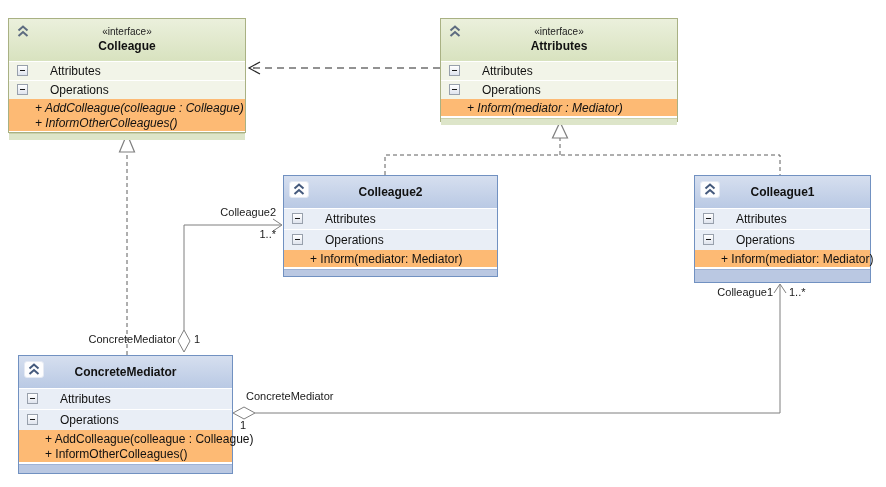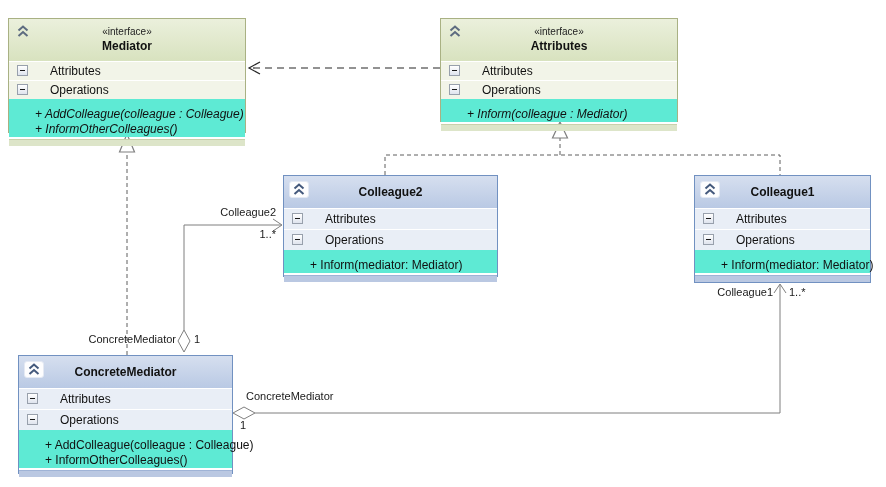--- a/index.html
+++ b/index.html
@@ -34,21 +34,21 @@
               display:flex; align-items:center; padding-left:41px; }
   .green .sect-row { background:#f2f4e8; height:18px; }
   .blue  .sect-row { background:#e9eef6; height:20px; }
 
   .expander { position:absolute; left:8px; top:50%; margin-top:-6px;
               width:9px; height:9px; box-sizing:content-box;
               border:1px solid #98a0ac; background:linear-gradient(#ffffff,#dfe4ee); }
   .expander::after { content:""; position:absolute; left:2px; top:4px;
                      width:5px; height:1px; background:#1a1a1a; }
 
-  .ops { flex:none; background:#5eead4; padding-top:8px; }
+  .ops { flex:none; background:#fdba74; padding-top:2px; }
   .op  { line-height:15px; padding-left:26px; white-space:nowrap; }
   .italic-ops .op { font-style:italic; }
 
   .strip { flex:1; margin-top:2px; min-height:6px; }
   .green .strip { background:#dde5c9; border-top:1px solid #c9d0ab; }
   .blue  .strip { background:#bac8e2; border-top:1px solid #9fb3d6; }
 
   
   .edge-label { position:absolute; font-size:11px; line-height:12px;
                 color:#1a1a1a; white-space:nowrap; }
@@ -92,21 +92,21 @@
 
   <div class="uml-box green italic-ops" style="left:8px; top:18px; width:238px; height:115px;">
     <div class="hdr" style="height:42px;">
       <span class="chevron">
         <svg width="14" height="13" viewBox="0 0 14 13">
           <path d="M2.5,5.5 L7,1.5 L11.5,5.5" fill="none" stroke="#5d6b80" stroke-width="2"></path>
           <path d="M2.5,11 L7,7 L11.5,11" fill="none" stroke="#5d6b80" stroke-width="2"></path>
         </svg>
       </span>
       <div class="stereotype">«interface»</div>
-      <div class="title">Mediator</div>
+      <div class="title">Colleague</div>
     </div>
     <div class="sect-row">
       <span class="expander"></span>
       <span>Attributes</span>
     </div>
     <div class="sect-row">
       <span class="expander"></span>
       <span>Operations</span>
     </div>
     <div class="ops">
@@ -129,21 +129,21 @@
     </div>
     <div class="sect-row">
       <span class="expander"></span>
       <span>Attributes</span>
     </div>
     <div class="sect-row">
       <span class="expander"></span>
       <span>Operations</span>
     </div>
     <div class="ops">
-      <div class="op">+ Inform(colleague : Mediator)</div>
+      <div class="op">+ Inform(mediator : Mediator)</div>
     </div>
     <div class="strip"></div>
   </div>
 
   <div class="uml-box blue" style="left:283px; top:175px; width:215px; height:102px;">
     <div class="hdr" style="height:32px;">
       <span class="chevron">
         <svg width="14" height="13" viewBox="0 0 14 13">
           <path d="M2.5,5.5 L7,1.5 L11.5,5.5" fill="none" stroke="#44597c" stroke-width="2"></path>
           <path d="M2.5,11 L7,7 L11.5,11" fill="none" stroke="#44597c" stroke-width="2"></path>

